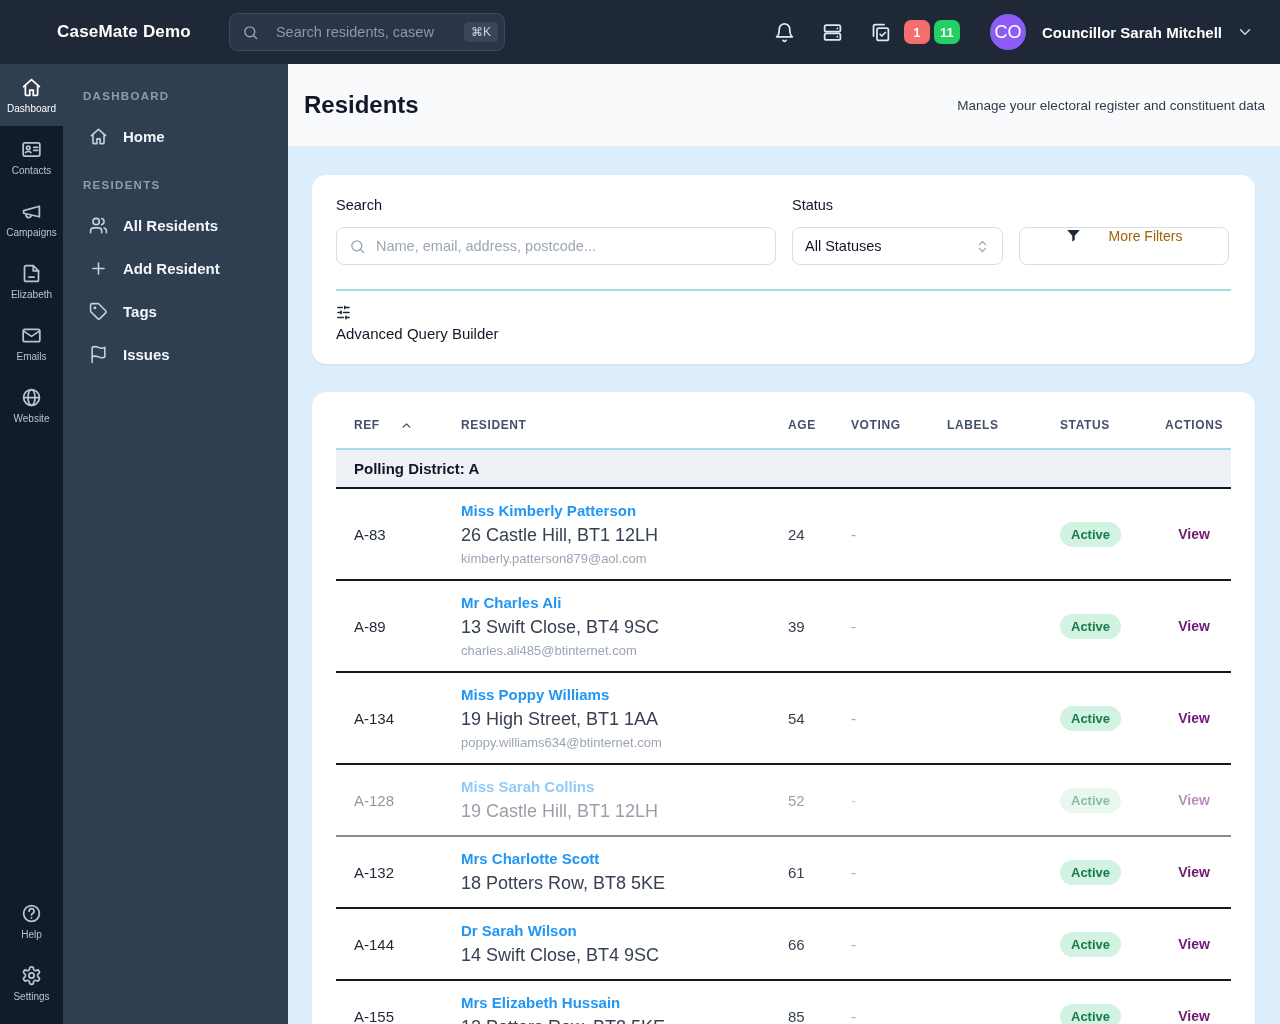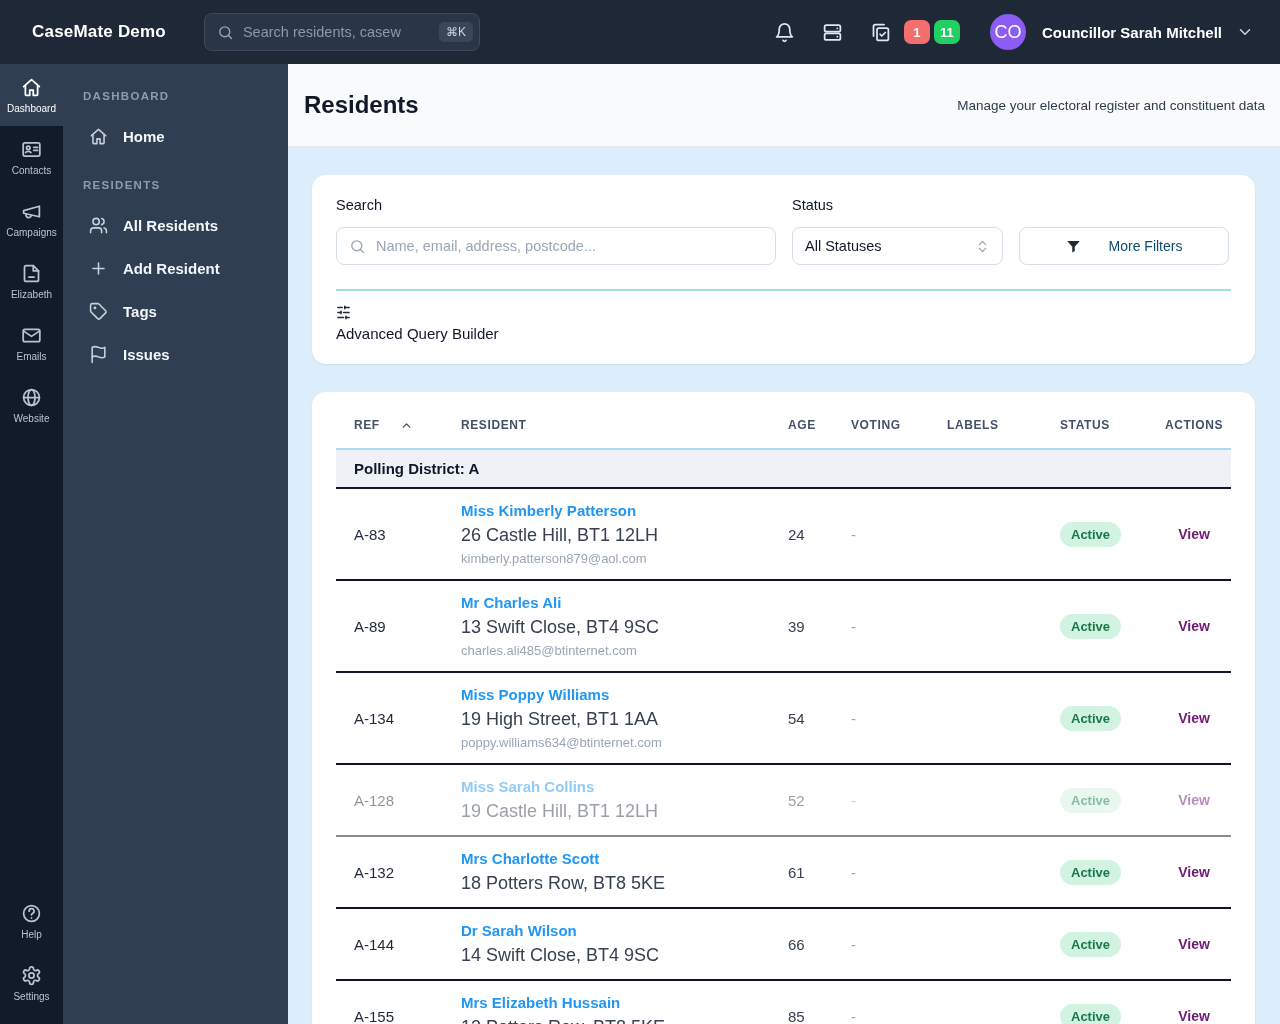--- a/index.html
+++ b/index.html
@@ -2,27 +2,27 @@
 <html><head>
 <meta charset="utf-8">
 <style>
   * { margin:0; padding:0; box-sizing:border-box; }
   html,body { width:1280px; height:1024px; overflow:hidden; }
   body { font-family:"Liberation Sans", sans-serif; background:#dceefb; color:#1f2937; }
 
   .app { display:flex; flex-direction:column; width:1280px; height:1024px; }
 
   
-  .topbar { height:64px; background:#1e2836; display:flex; align-items:center; flex:0 0 64px; }
+  .topbar { height:64px; background:#1e2836; display:flex; align-items:center; flex:0 0 64px;padding-left:25px; }
   .brand { color:#fff; font-size:17px; font-weight:bold; margin-left:32px; letter-spacing:.2px; }
   .topsearch { margin-left:38px; width:276px; height:38px; background:#2a3547; border:1px solid #3d4a5e;
     border-radius:8px; display:flex; align-items:center; padding:0 6px 0 12px; gap:9px; }
   .topsearch svg { flex:0 0 auto; color:#94a3b8; }
   .topsearch input { flex:1; min-width:0; background:transparent; border:none; outline:none;
-    color:#ec4899; font-size:14.5px; font-family:inherit; }
+    color:#ec4899; font-size:14.5px; font-family:inherit;margin-left:8px; }
   .topsearch input::placeholder { color:#8b99ab; }
   .kbd { background:#3a4759; color:#cbd5e1; font-size:12px; border-radius:5px; padding:3px 7px; white-space:nowrap; }
   .topbar-right { margin-left:auto; margin-right:26px; display:flex; align-items:center; }
   .tb-icon { color:#e2e8f0; display:flex; align-items:center; justify-content:center; width:22px; height:22px;
     margin-left:26px; cursor:pointer; }
   .count-badges { display:flex; gap:4px; margin-left:12px; }
   .cbadge { min-width:26px; height:24px; border-radius:7px; color:#fff; font-size:13px; font-weight:bold;
     display:flex; align-items:center; justify-content:center; padding:0 6px; }
   .cbadge.red { background:#f56e6e; }
   .cbadge.green { background:#21cf63; }
@@ -71,22 +71,22 @@
   .flabel { font-size:14.5px; font-weight:500; color:#0f172a; margin-bottom:14px; }
   .search-box { height:38px; border:1px solid #d6dee8; border-radius:8px; display:flex; align-items:center;
     gap:10px; padding:0 12px; }
   .search-box svg { color:#9aa7b5; flex:0 0 auto; }
   .search-box input { flex:1; min-width:0; border:none; outline:none; font-size:14.5px; font-family:inherit; color:#1f2937; }
   .search-box input::placeholder { color:#9aa7b5; }
   .select-box { width:211px; height:38px; border:1px solid #d6dee8; border-radius:8px; display:flex;
     align-items:center; justify-content:space-between; padding:0 12px; font-size:14.5px; color:#111827; cursor:pointer; }
   .select-box svg { color:#9aa7b5; }
   .btn-more { width:210px; height:38px; border:1px solid #d6dee8; border-radius:8px; background:#fff;
-    display:flex; align-items:center; justify-content:center; gap:28px; font-size:14px; font-weight:500;
-    color:#0c4a6e; cursor:pointer; font-family:inherit; }
+    display:flex; justify-content:center; gap:28px; font-size:14px; font-weight:500;
+    color:#a16207; cursor:pointer; font-family:inherit; }
   .btn-more svg { color:#1f2937; }
   .filter-divider { border:none; border-top:2px solid #9fe0dc; margin:24px 0 14px; }
   .aqb { display:inline-flex; flex-direction:column; align-items:flex-start; gap:5px; cursor:pointer;
     color:#1f2937; }
   .aqb svg { width:15px; height:15px; }
   .aqb-label { font-size:15px; font-weight:500; color:#111827; }
 
   
   .table-card { margin-top:28px; padding:26px 24px 0; min-height:680px; }
   .tgrid { display:grid; grid-template-columns:125px 327px 63px 96px 113px 97px 74px; align-items:center; }

